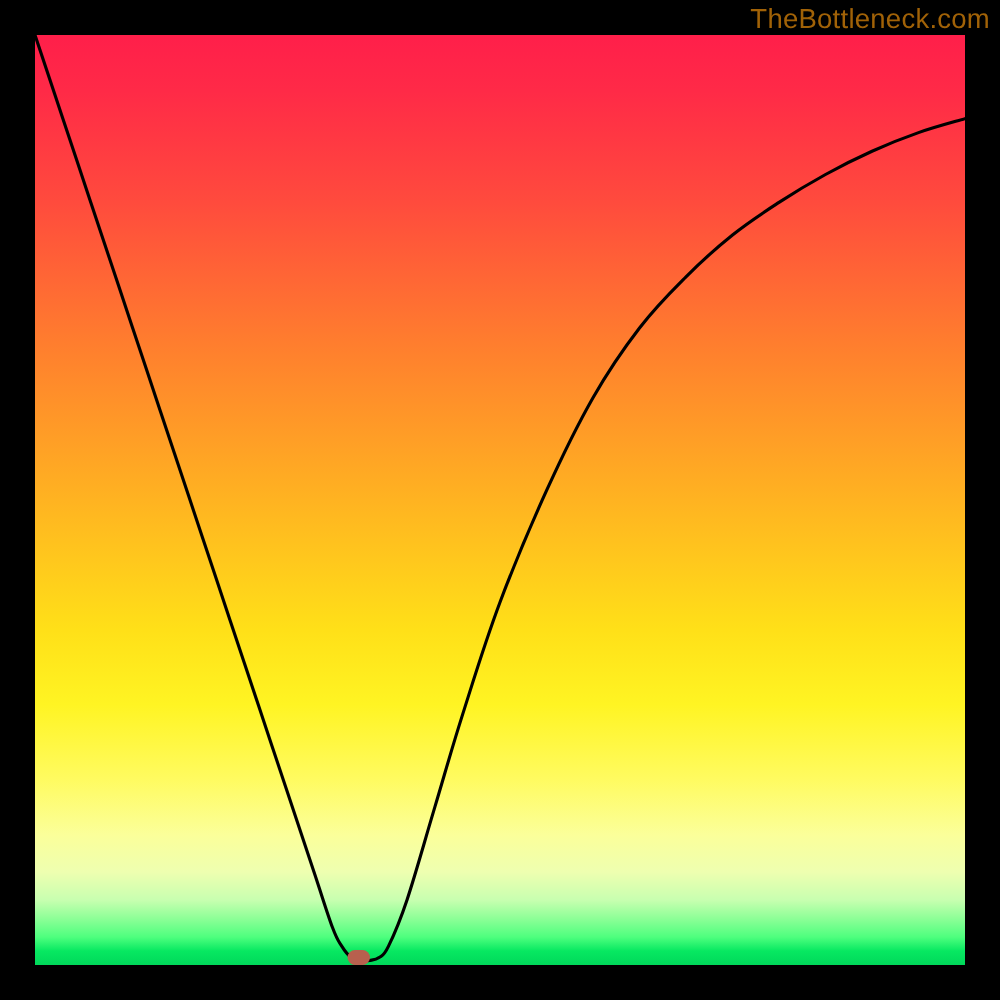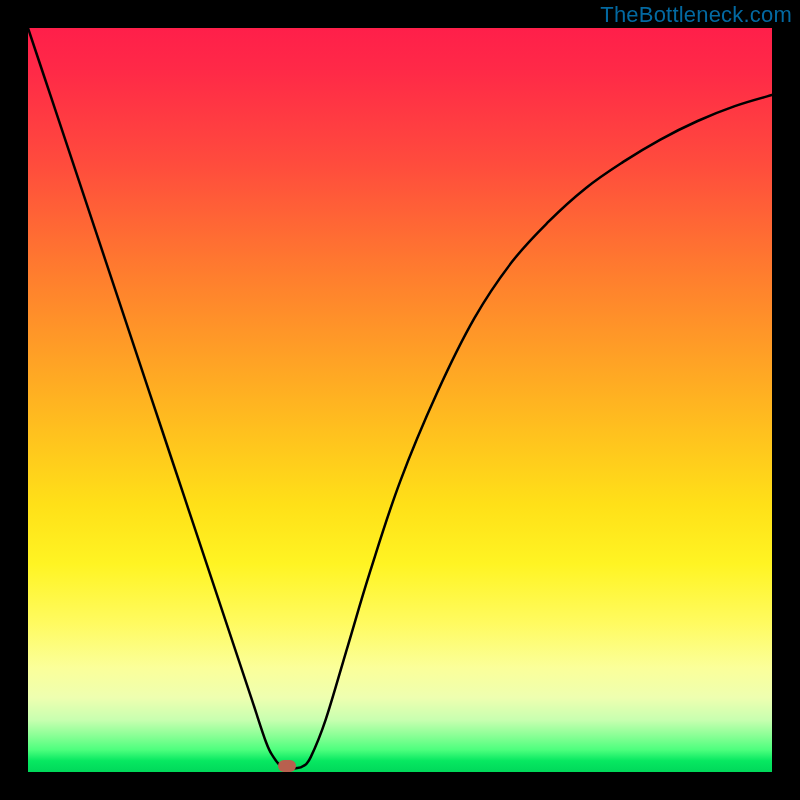--- a/index.html
+++ b/index.html
@@ -9,21 +9,21 @@
     width: 800px;
     height: 800px;
     overflow: hidden;
     position: relative;
     font-family: Arial, Helvetica, sans-serif;
   }
   .watermark {
     position: absolute;
     top: 2px;
     right: 8px;
-    color: #0369a1;
+    color: #a16207;
     font-size: 22px;
     letter-spacing: 0.2px;
     z-index: 10;
   }
   .frame {
     position: absolute;
     left: 0;
     top: 0;
     width: 800px;
     height: 800px;

